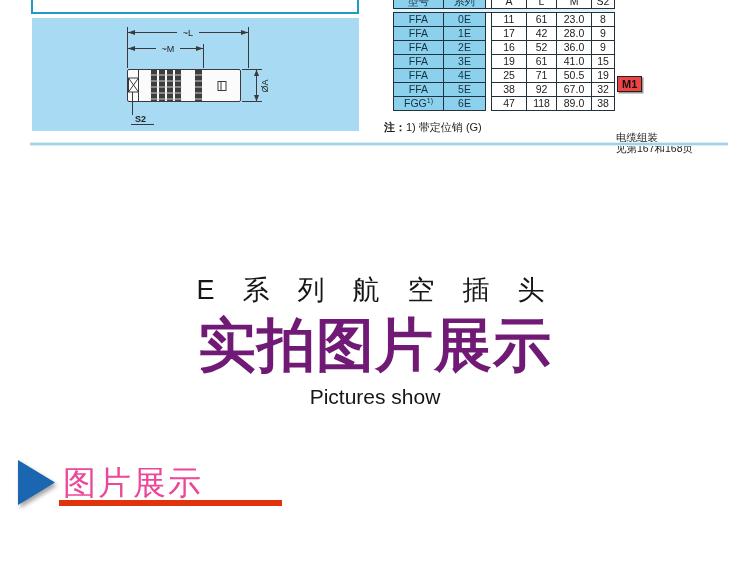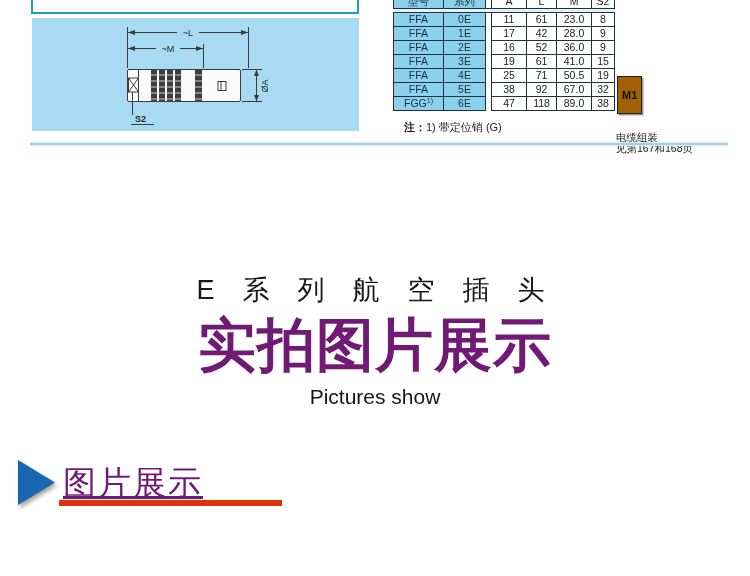--- a/index.html
+++ b/index.html
@@ -15,39 +15,39 @@
   .spec-table{position:absolute;left:393px;top:-6px;border-collapse:collapse;table-layout:fixed;
               font-size:10.5px;line-height:1;}
   .spec-table th,.spec-table td{border:1px solid #23323a;text-align:center;padding:0;height:13px;
               font-weight:normal;color:#15323f;}
   .spec-table .c-blue{background:#8bd0ec;}
   .spec-table .c-num{background:#fff;color:#1c1c1c;}
   .spec-table .spacer-col{border:none;background:transparent;}
   .spec-table .gap-row td{border-left:none;border-right:none;height:3px;background:#dff1fa;}
   .spec-table sup{font-size:7px;vertical-align:super;line-height:0;}
 
-  .m1-badge{position:absolute;left:617px;top:76px;border:1px solid #222;background:#a16207;
+  .m1-badge{position:absolute;left:617px;top:76px;border:1px solid #222;background:#ef4444;
             box-shadow:1.5px 1.5px 0 #9a9a9a;font-size:11px;font-weight:bold;
-            padding:12px 4px;color:#111;}
+            padding:1px 4px;color:#111;}
   .m1-note{position:absolute;left:616px;top:92px;font-size:10.5px;line-height:11px;color:#222;margin-top:40px;}
-  .footnote{position:absolute;left:384px;top:120px;font-size:11px;color:#222;margin-left:20px;}
+  .footnote{position:absolute;left:384px;top:120px;font-size:11px;color:#222;}
   .footnote b{font-weight:bold;}
   .divider{position:absolute;left:30px;top:143px;width:698px;height:2px;background:#9ed2e5;
            box-shadow:0 1px 0 #dfeff6,0 -1px 0 #dfeff6;}
 
   
   .mid-section{position:absolute;left:0;top:265px;width:750px;text-align:center;}
   .series-line{font-size:27px;letter-spacing:28px;padding-left:19px;color:#161616;margin-top:7px;}
   .headline{font-size:58px;font-weight:900;letter-spacing:1px;color:#701a75;margin-top:7px;line-height:1.05;}
   .sub-en{font-size:21px;color:#161616;margin-top:9px;}
 
   
   .bottom-section{position:absolute;left:0;top:450px;width:750px;height:80px;}
   .tri-icon{position:absolute;left:18px;top:9px;filter:drop-shadow(2px 3px 2px rgba(70,70,70,.5));}
-  .gallery-title{position:absolute;left:63px;top:11px;font-size:33px;letter-spacing:2px;color:#701a75;text-decoration:underline;}
+  .gallery-title{position:absolute;left:63px;top:11px;font-size:33px;letter-spacing:2px;color:#ec4899;}
   .red-underline{position:absolute;left:59px;top:50px;width:223px;height:6px;background:#e0330d;}
 
   
   .dwg-text{font-family:"Liberation Sans","DejaVu Sans",sans-serif;font-size:9px;fill:#222;}
 </style>
 </head>
 <body>
 
 <div class="canvas">
 

